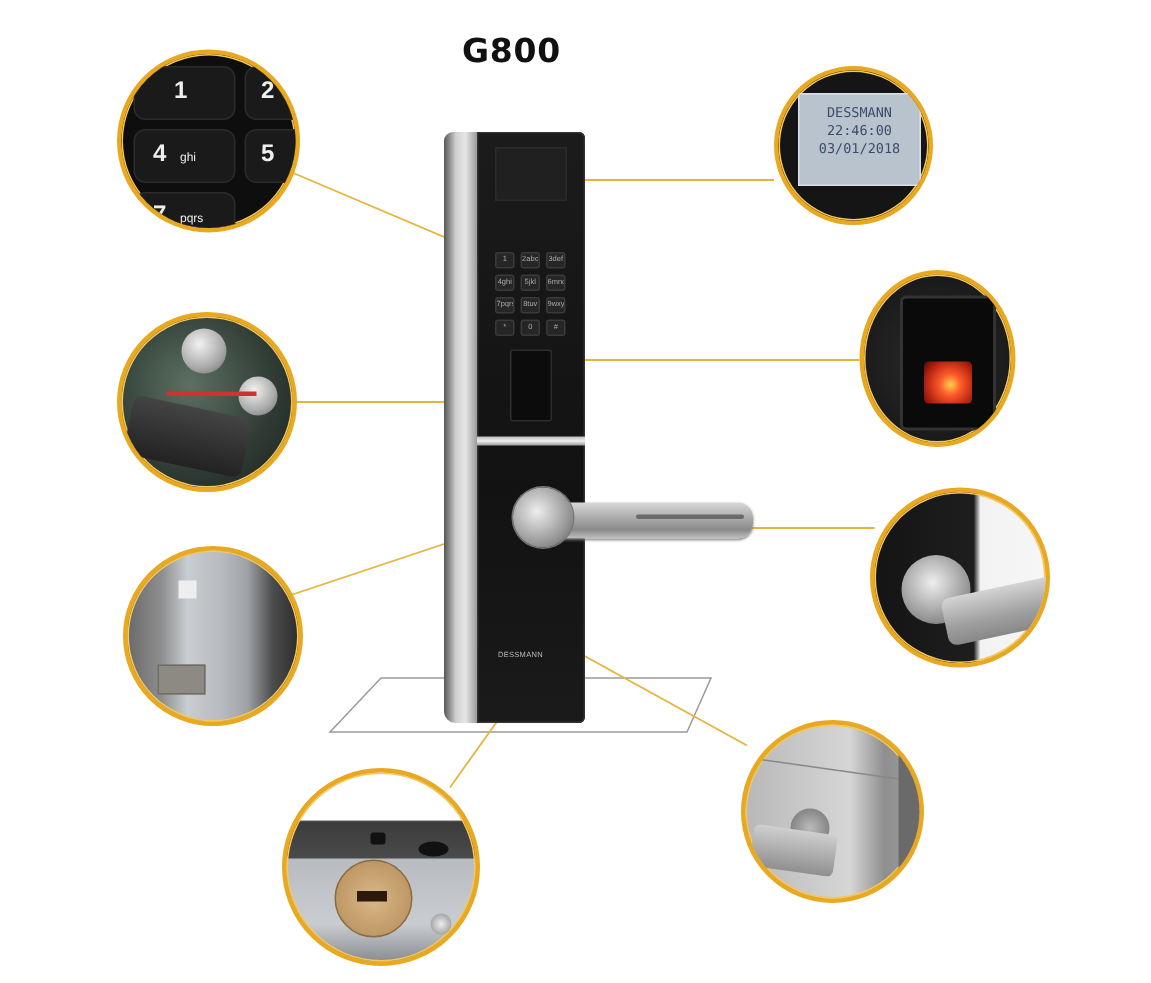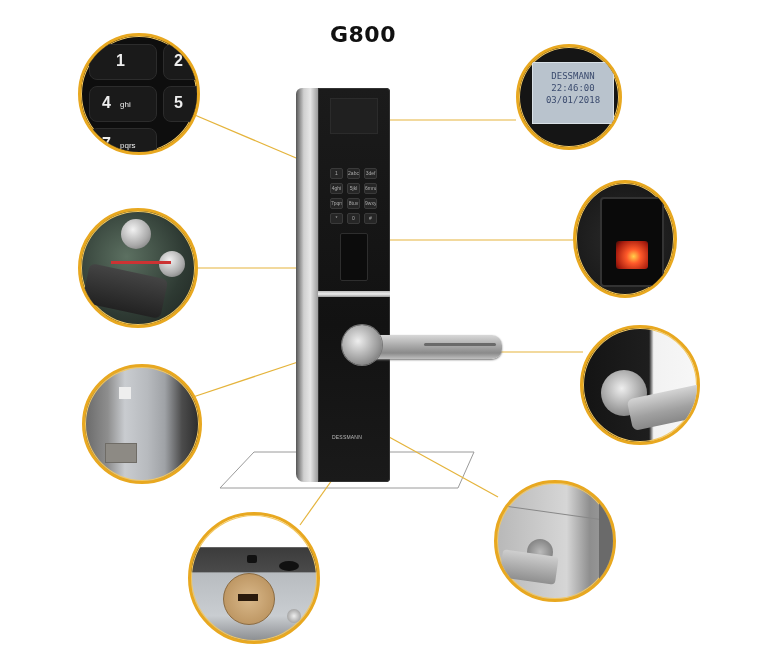--- a/index.html
+++ b/index.html
@@ -1,17 +1,17 @@
 <!DOCTYPE html>
 <html><head>
 <meta charset="utf-8">
 <style>
   html,body{margin:0;padding:0;}
   body{width:767px;height:655px;background:#ffffff;position:relative;overflow:hidden;font-family:"Liberation Sans",sans-serif;}
-  .title{position:absolute;left:308px;top:22px;font-family:"DejaVu Sans",sans-serif;font-weight:bold;font-size:22px;color:#111;letter-spacing:0.5px;margin-left:22px;}
+  .title{position:absolute;left:308px;top:22px;font-family:"DejaVu Sans",sans-serif;font-weight:bold;font-size:22px;color:#111;letter-spacing:0.5px;}
   svg.lines{position:absolute;left:0;top:0;width:767px;height:655px;}
   .callout{position:absolute;border-radius:50%;border:3px solid #e8a820;box-sizing:border-box;overflow:hidden;box-shadow:0 0 0 1px #f3c860 inset;}
   
   .lock-side{position:absolute;left:296px;top:88px;width:26px;height:394px;border-radius:6px 0 0 8px;background:linear-gradient(90deg,#555 0%,#cfcfcf 30%,#e6e6e6 55%,#9a9a9a 85%,#6b6b6b 100%);}
   .lock-face{position:absolute;left:318px;top:88px;width:72px;height:394px;border-radius:0 4px 4px 0;background:linear-gradient(180deg,#1b1b1b,#121212 60%,#1a1a1a);box-shadow:inset 0 0 0 1px #333;}
   .lcd{position:absolute;left:12px;top:10px;width:46px;height:34px;background:#202020;border:1px solid #2b2b2b;}
   .keypad{position:absolute;left:12px;top:80px;width:48px;display:grid;grid-template-columns:repeat(3,13px);gap:4px 4px;}
   .key{height:9px;border-radius:2px;background:#262626;border:1px solid #3a3a3a;color:#aaa;font-size:5px;line-height:9px;text-align:center;overflow:hidden;}
   .finger-win{position:absolute;left:22px;top:145px;width:26px;height:46px;background:#0c0c0c;border:1px solid #2e2e2e;border-radius:2px;}
   .strip{position:absolute;left:0;top:203px;width:72px;height:6px;background:linear-gradient(180deg,#bbb,#eee,#999);}

